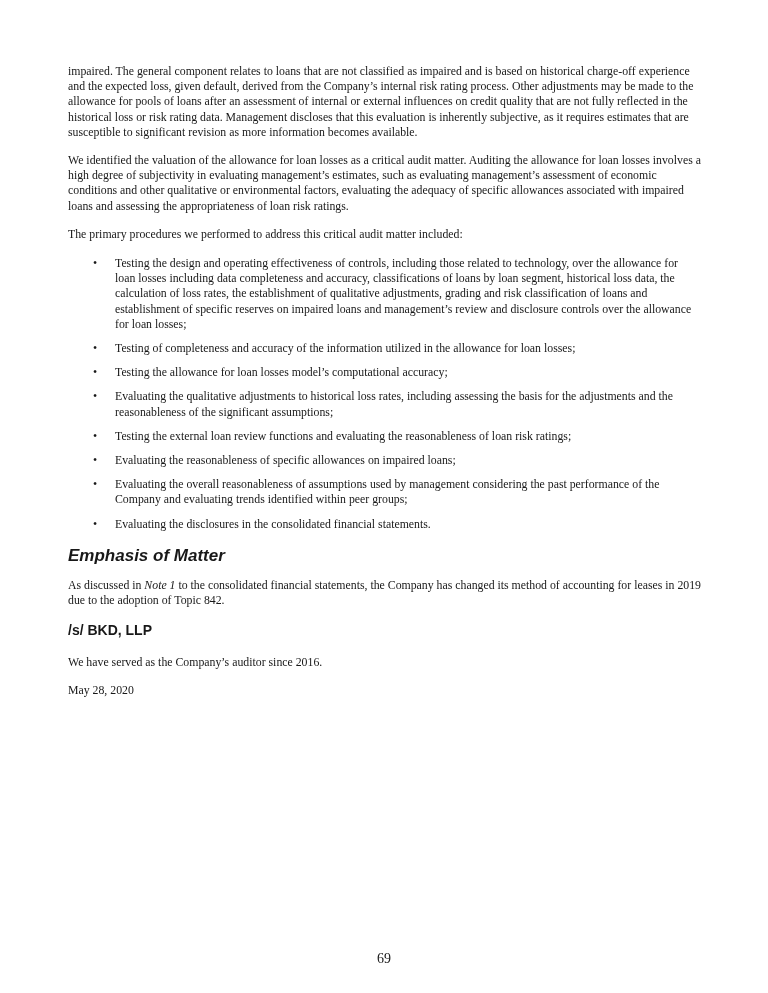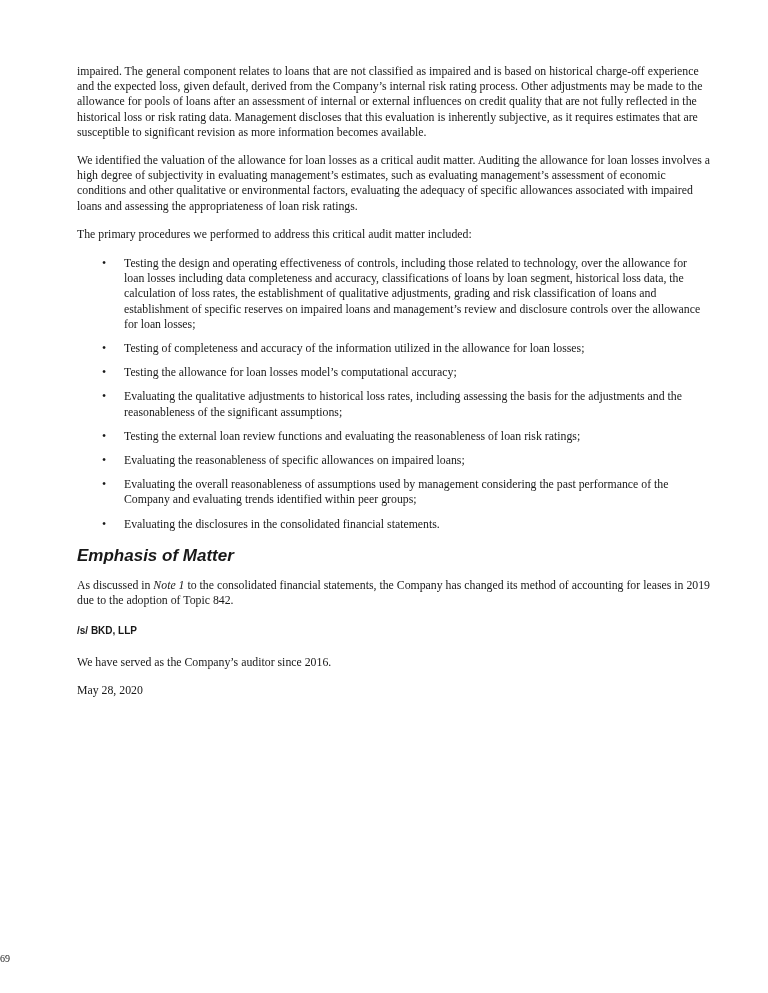--- a/index.html
+++ b/index.html
@@ -7,21 +7,21 @@
     position: relative;
     width: 768px;
     height: 993px;
     background: #ffffff;
     color: #181818;
     font-family: "Liberation Serif", "DejaVu Serif", serif;
     overflow: hidden;
   }
   .content {
     position: absolute;
-    left: 77px;
+    left: 68px;
     top: 64px;
     width: 633px;
   }
   p.body-text {
     margin: 0 0 13px 0;
     font-size: 11.8px;
     line-height: 15.2px;
   }
   .bullet-list {
     list-style: none;
@@ -43,34 +43,34 @@
   .section-heading {
     font-family: "Liberation Sans", "DejaVu Sans", sans-serif;
     font-size: 17px;
     line-height: 15.2px;
     font-weight: bold;
     font-style: italic;
     margin: 16px 0 15px 0;
   }
   .signature-name {
     font-family: "Liberation Sans", "DejaVu Sans", sans-serif;
-    font-size: 10px;
+    font-size: 14px;
     line-height: 15.2px;
     font-weight: bold;
     margin: 15px 0 16px 0;
   }
   .italic { font-style: italic; }
   .address .line { display: block; }
   .page-number {
     position: absolute;
     left: 0;
     right: 0;
     top: 951px;
-    text-align: left;
-    font-size: 10px;
+    text-align: center;
+    font-size: 14px;
     line-height: 15px;
   }
 </style>
 </head>
 <body>
 
 <div class="page">
   <div class="content">
 
     <p class="body-text">impaired. The general component relates to loans that are not classified as impaired and is based on historical charge-off experience and the expected loss, given default, derived from the Company’s internal risk rating process. Other adjustments may be made to the allowance for pools of loans after an assessment of internal or external influences on credit quality that are not fully reflected in the historical loss or risk rating data. Management discloses that this evaluation is inherently subjective, as it requires estimates that are susceptible to significant revision as more information becomes available.</p>

